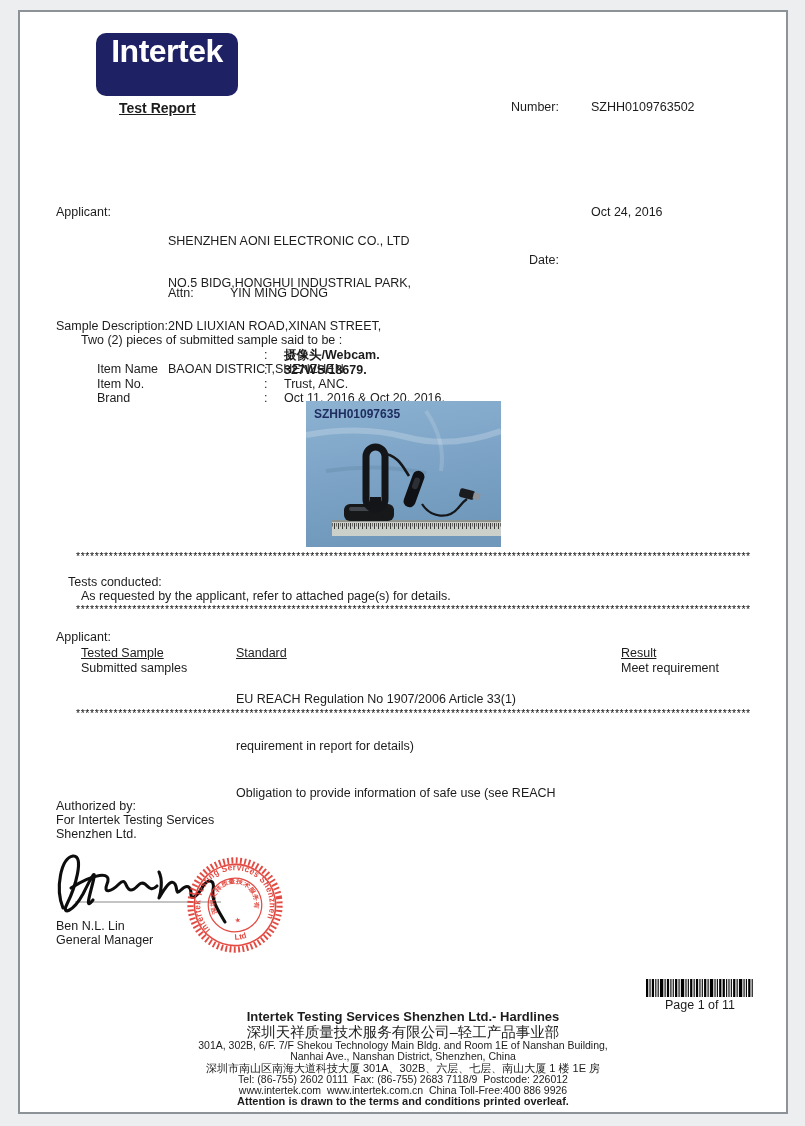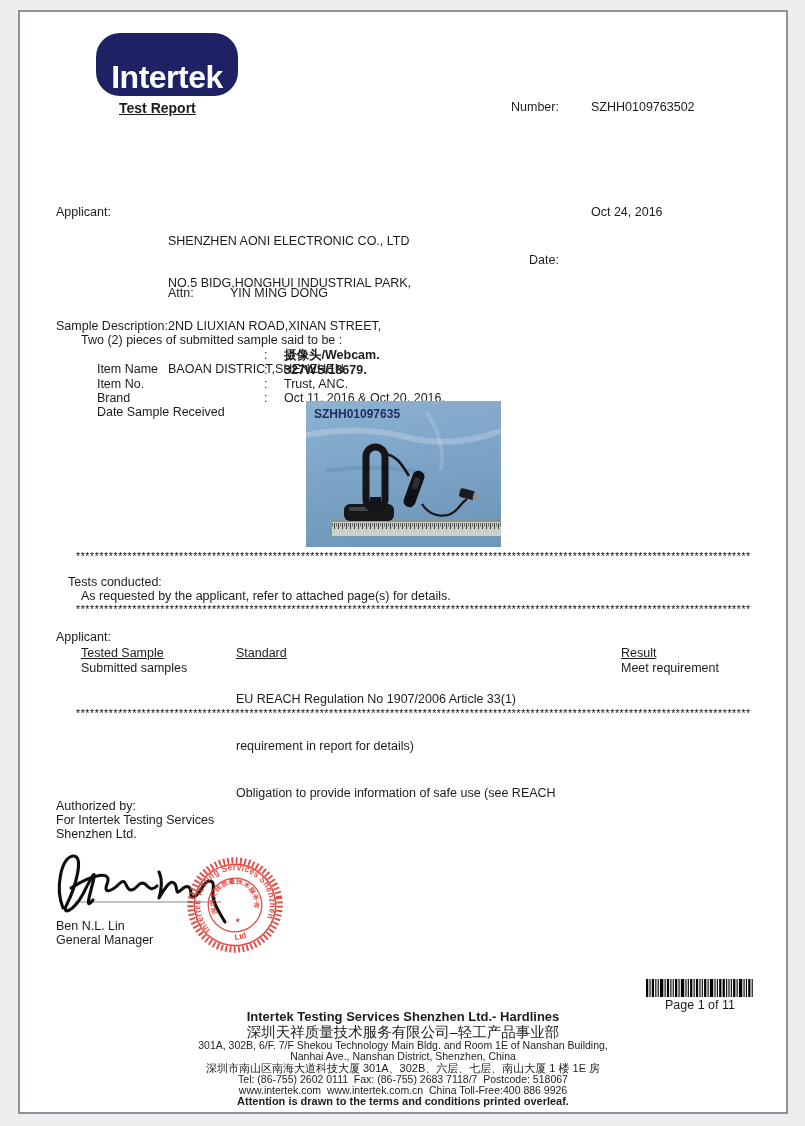--- a/index.html
+++ b/index.html
@@ -13,22 +13,22 @@
   .page{
     position:absolute;left:18px;top:10px;width:770px;height:1104px;
     background:#ffffff;border:2px solid #8d9298;box-sizing:border-box;
   }
   .abs{position:absolute;white-space:pre;}
   .t{font-size:12.5px;line-height:14.3px;}
   .b{font-weight:bold;}
   .u{text-decoration:underline;}
   .logo{
     position:absolute;left:76px;top:21px;width:142px;height:63px;
-    background:var(--navy,#1e2164);border-radius:24px;
-    display:flex;align-items:flex-end;justify-content:center;
+    background:var(--navy,#1e2164);border-radius:10px;
+    display:flex;align-items:flex-start;justify-content:center;
   }
   .logo span{
     color:#fff;font-weight:bold;font-size:32px;letter-spacing:-0.5px;
     font-family:"Liberation Sans", sans-serif;
   }
   .sep{
     position:absolute;left:56px;width:674px;height:13px;overflow:hidden;
     font-size:10.5px;letter-spacing:0.6px;color:#111;white-space:nowrap;
   }
   .addr div{white-space:pre;}
@@ -72,22 +72,20 @@
   <div class="abs t" style="left:63px;top:351px;">
     <span>Item No.</span></div>
   <div class="abs t" style="left:244px;top:351px;">:</div>
   <div class="abs t b" style="left:264px;top:351px;">327WS/18679.</div>
 
   <div class="abs t" style="left:63px;top:365px;">
     <span>Brand</span></div>
   <div class="abs t" style="left:244px;top:365px;">:</div>
   <div class="abs t" style="left:264px;top:365px;">Trust, ANC.</div>
 
-  <div class="abs t" style="left:63px;top:379px;">
-    <span>Date Sample Received</span></div>
   <div class="abs t" style="left:244px;top:379px;">:</div>
   <div class="abs t" style="left:264px;top:379px;">Oct 11, 2016 &amp; Oct 20, 2016.</div>
 
   <svg class="abs" style="left:286px;top:389px;" width="195" height="146" viewBox="0 0 195 146">
     <defs>
       <linearGradient id="pbg" x1="0" y1="0" x2="0.25" y2="1">
         <stop offset="0" stop-color="#8db2d2"></stop>
         <stop offset="0.45" stop-color="#7fa6c8"></stop>
         <stop offset="1" stop-color="#6f98ba"></stop>
       </linearGradient>
@@ -224,17 +222,17 @@
       <rect x="91.49999999999997" y="0" width="2" height="18"></rect>
       <rect x="94.59999999999997" y="0" width="1" height="18"></rect>
     </svg>
   <div class="abs" style="left:616px;top:986px;width:128px;text-align:center;font-size:12.5px;">Page 1 of 11</div>
 
   <div class="footer-line" style="top:1011px;font-size:14.5px;">深圳天祥质量技术服务有限公司–轻工产品事业部</div>
   <div class="footer-line b" style="top:997px;font-size:13px;">Intertek Testing Services Shenzhen Ltd.- Hardlines</div>
   <div class="footer-line" style="top:1027px;font-size:10.5px;">301A, 302B, 6/F. 7/F Shekou Technology Main Bldg. and Room 1E of Nanshan Building,</div>
   <div class="footer-line" style="top:1038px;font-size:10.5px;">Nanhai Ave., Nanshan District, Shenzhen, China</div>
   <div class="footer-line" style="top:1049px;font-size:11px;">深圳市南山区南海大道科技大厦 301A、302B、六层、七层、南山大厦 1 楼 1E 房</div>
-  <div class="footer-line" style="top:1061px;font-size:10.5px;">Tel: (86-755) 2602 0111  Fax: (86-755) 2683 7118/7  Postcode: 518067</div>
+  <div class="footer-line" style="top:1061px;font-size:10.5px;">Tel: (86-755) 2602 0111  Fax: (86-755) 2683 7118/9  Postcode: 226012</div>
   <div class="footer-line" style="top:1072px;font-size:10.5px;">www.intertek.com  www.intertek.com.cn  China Toll-Free:400 886 9926</div>
   <div class="footer-line b" style="top:1083px;font-size:11px;">Attention is drawn to the terms and conditions printed overleaf.</div>
 
 </div>
 
 </body></html>

